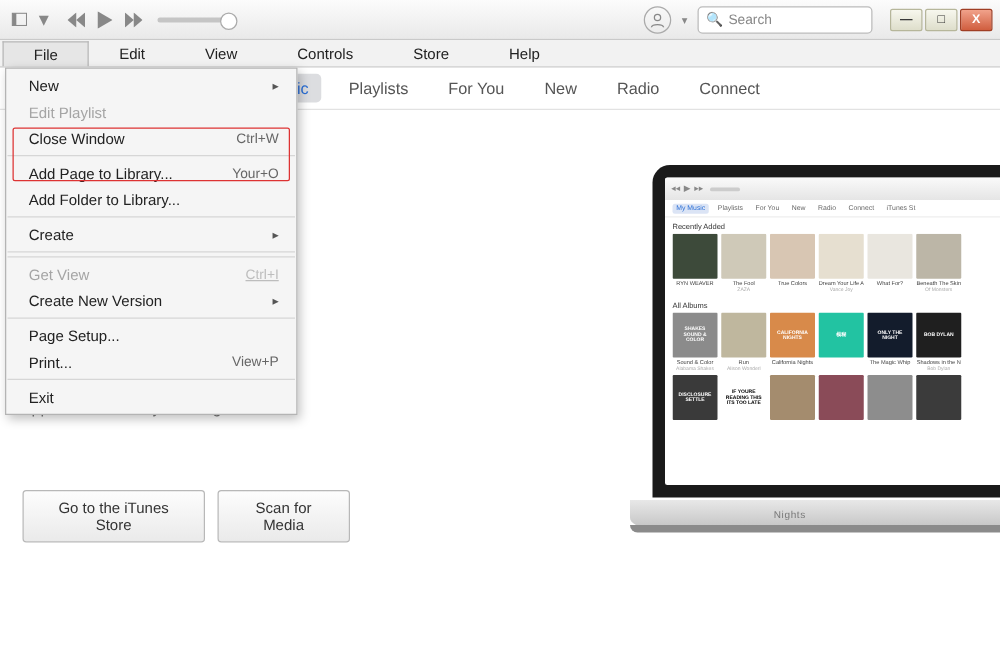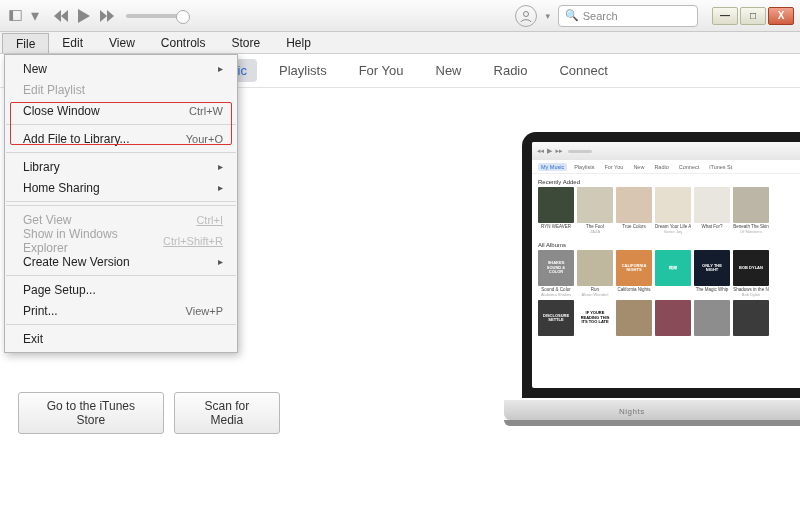--- a/index.html
+++ b/index.html
@@ -20,21 +20,21 @@
 .acct{width:22px;height:22px;border:1px solid #aaa;border-radius:50%;display:flex;align-items:center;justify-content:center;color:#888;font-size:11px;}
 .search{width:140px;height:22px;border:1px solid #bbb;border-radius:4px;font-size:11px;padding:2px 6px;color:#888;background:#fff;display:flex;align-items:center;gap:4px;}
 .winbtns{display:flex;gap:2px;margin-left:6px;}
 .winbtn{width:26px;height:18px;border:1px solid;display:flex;align-items:center;justify-content:center;font-size:10px;font-weight:bold;color:#333;border-radius:2px;}
 .wb-min{background:linear-gradient(#f7f7ee,#dedecb);border-color:#b6b69a;}
 .wb-max{background:linear-gradient(#f7f7ee,#dedecb);border-color:#b6b69a;}
 .wb-close{background:linear-gradient(#f1a28b,#d05e3f);border-color:#a03e24;color:#fff;}
 
 
 .menubar{height:22px;background:#f2f2f2;border-bottom:1px solid #d0d0d0;display:flex;align-items:stretch;font-size:12px;color:#222;padding:0 2px;}
-.menubar .menuitem{padding:0 13px;display:flex;align-items:center;}
+.menubar .menuitem{padding:0 24px;display:flex;align-items:center;}
 .menubar .menuitem.active{background:#e6e6e6;border:1px solid #b8b8b8;border-bottom:none;margin-top:1px;}
 
 
 .tabs{height:34px;display:flex;align-items:center;justify-content:center;gap:12px;font-size:13px;color:#555;border-bottom:1px solid #e2e2e2;}
 .tabs .tab{padding:4px 10px;border-radius:4px;}
 .tabs .tab.sel{background:#dcdde0;color:#2b6fd6;}
 
 
 .content{position:absolute;left:18px;top:298px;right:520px;font-size:13px;color:#777;line-height:1.45;}
 .content .btns{display:flex;gap:10px;margin-top:56px;}
@@ -164,39 +164,35 @@
     </div>
     <div class="row disabled">
       <span>Edit Playlist</span>
     </div>
     <div class="row">
       <span>Close Window</span>
       <span class="shortcut">Ctrl+W</span>
     </div>
     <hr>
     <div class="row">
-      <span>Add File to Library...</span>
+      <span>Add Page to Library...</span>
       <span class="shortcut">Your+O</span>
     </div>
+    <div class="row">
+      <span>Add Folder to Library...</span>
+    </div>
     <hr>
     <div class="row sub">
-      <span>Library</span>
-    </div>
-    <div class="row sub">
-      <span>Home Sharing</span>
+      <span>Create</span>
     </div>
     <hr>
     <hr>
     <div class="row disabled">
       <span>Get View</span>
       <span class="shortcut">Ctrl+I</span>
-    </div>
-    <div class="row disabled">
-      <span>Show in Windows Explorer</span>
-      <span class="shortcut">Ctrl+Shift+R</span>
     </div>
     <div class="row sub">
       <span>Create New Version</span>
     </div>
     <hr>
     <div class="row">
       <span>Page Setup...</span>
     </div>
     <div class="row">
       <span>Print...</span>

